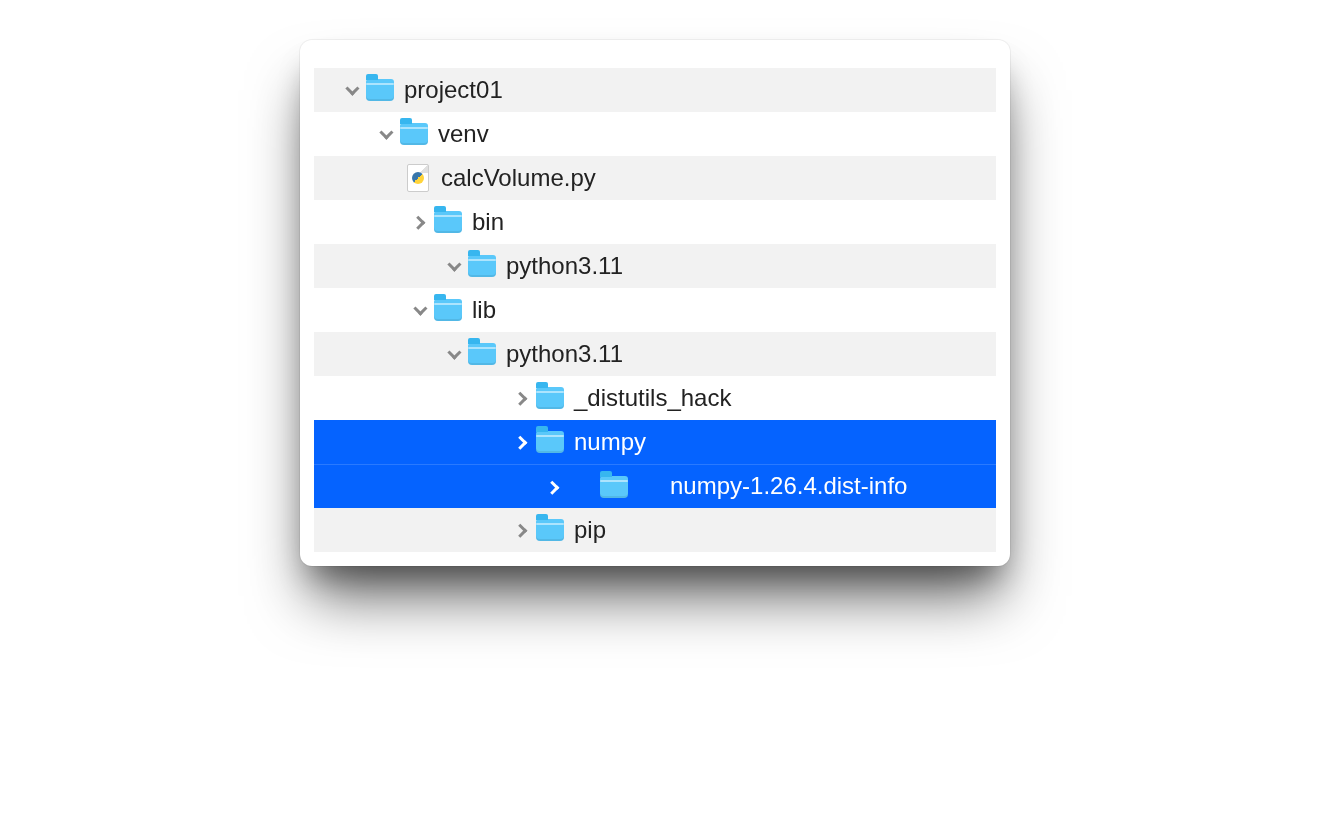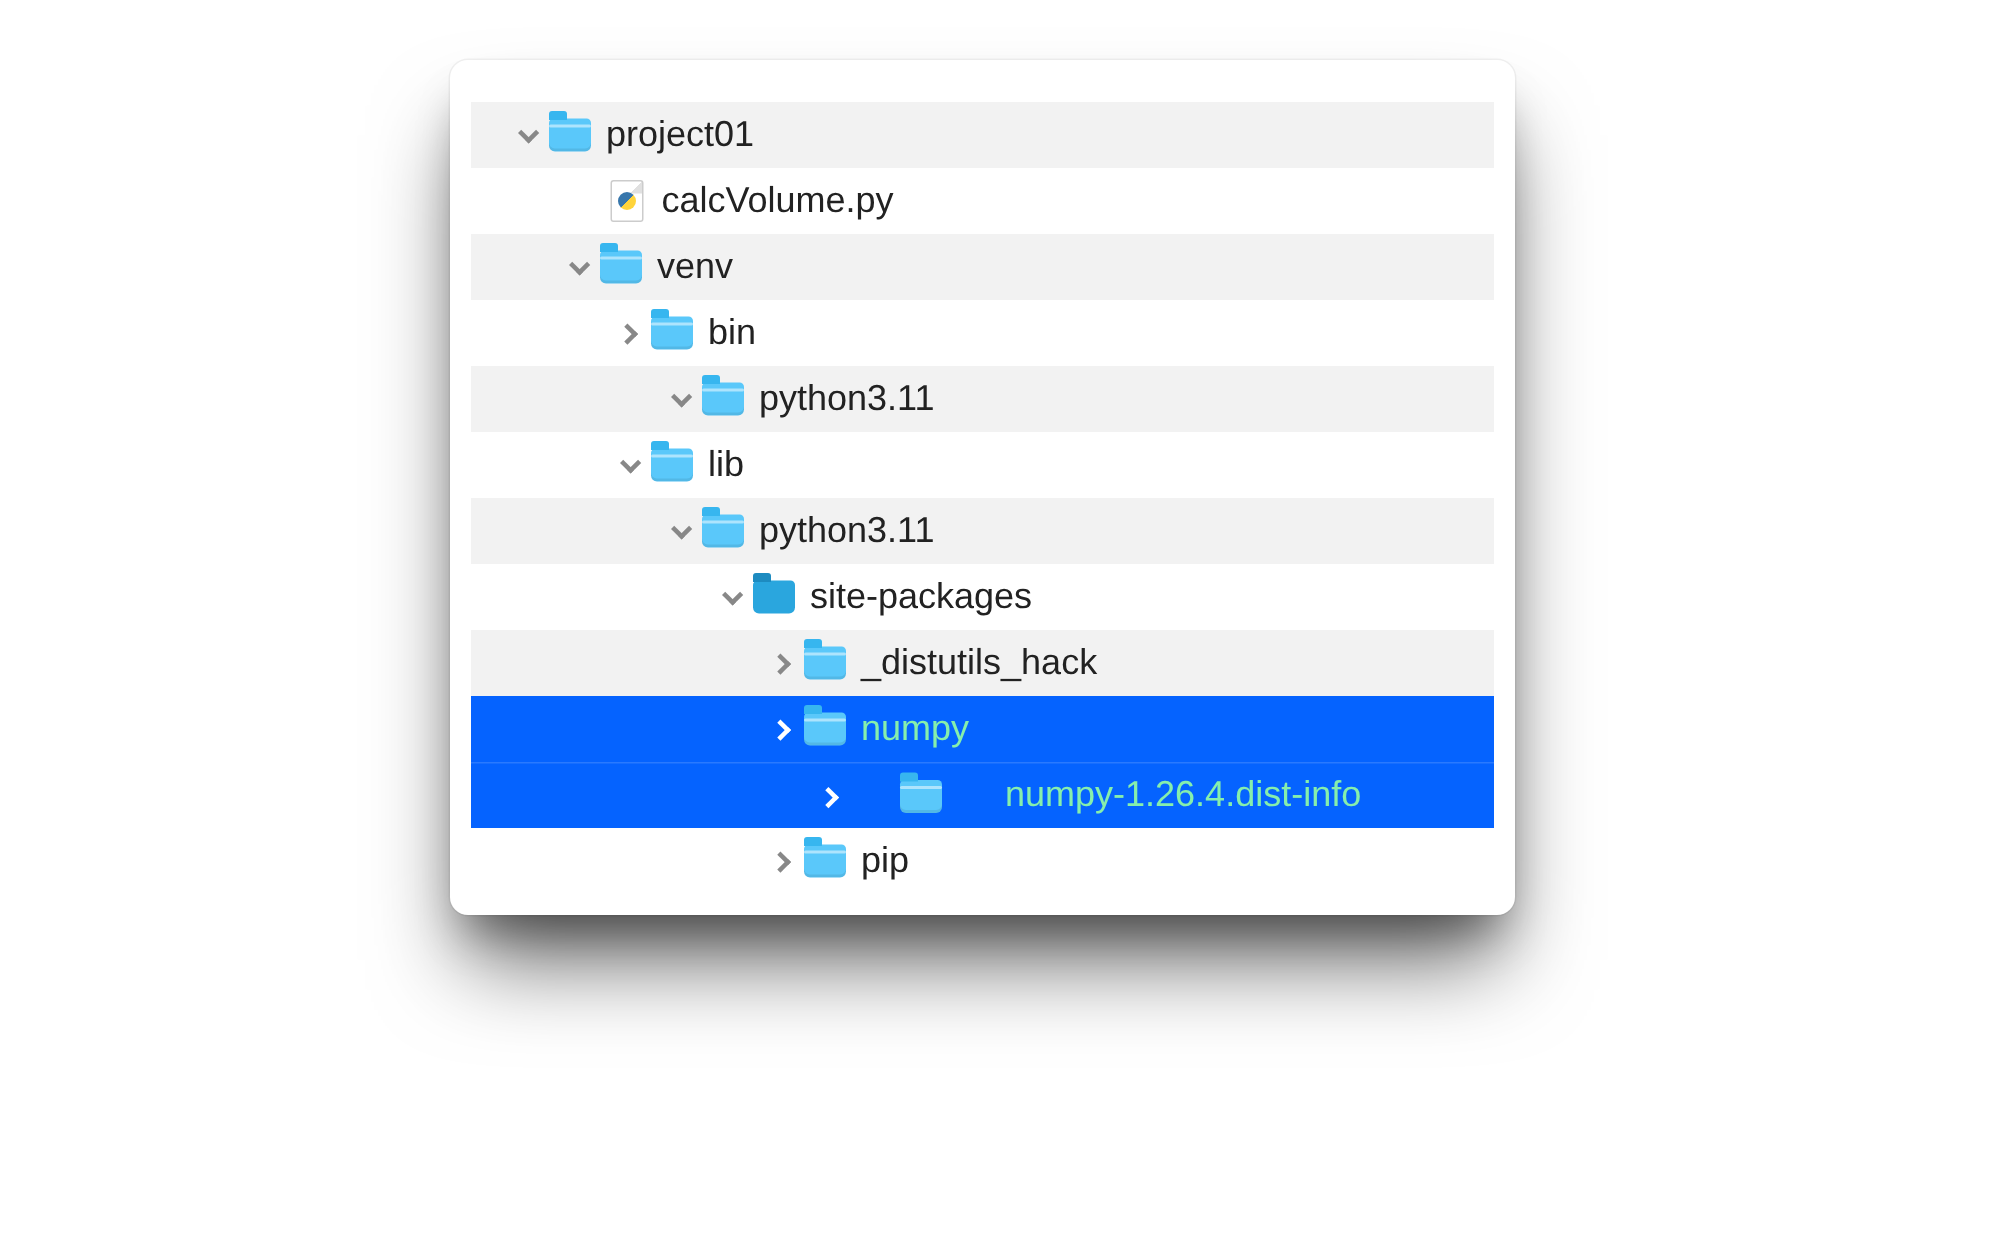--- a/index.html
+++ b/index.html
@@ -30,21 +30,21 @@
     height: 44px;
     padding-right: 8px;
     cursor: default;
     user-select: none;
   }
   .row.sel {
     background: #0563ff;
     color: #fff;
     border-radius: 0;
   }
-  .row.sel .label { color: #86efac; }
+  .row.sel .label { color: #ffffff; }
   .row.sel .chev { border-color: #fff; }
   .row.sel .folder,
   .row.sel .folder::before,
   .row.sel .folder-dark,
   .row.sel .folder-dark::before { }
   .indent { display:inline-block; }
   .chev {
     width: 10px; height: 10px;
     border-style: solid;
     border-color: #888;
@@ -133,31 +133,31 @@
 <div class="panel">
   <div class="tree" id="tree">
       <div class="row">
         <span class="indent" style="width: 30px;"></span>
         <span class="chev down"></span>
         <span class="folder"></span>
         <span class="label">project01</span>
       </div>
       <div class="row">
         <span class="indent" style="width: 64px;"></span>
+        <span class="chev down"></span>
+        <span class="folder"></span>
+        <span class="label">venv</span>
+      </div>
+      <div class="row">
+        <span class="indent" style="width: 64px;"></span>
         <span class="chev spacer"></span>
         <span class="file py"></span>
         <span class="label">calcVolume.py</span>
       </div>
       <div class="row">
-        <span class="indent" style="width: 64px;"></span>
-        <span class="chev down"></span>
-        <span class="folder"></span>
-        <span class="label">venv</span>
-      </div>
-      <div class="row">
         <span class="indent" style="width: 98px;"></span>
         <span class="chev right"></span>
         <span class="folder"></span>
         <span class="label">bin</span>
       </div>
       <div class="row">
         <span class="indent" style="width: 132px;"></span>
         <span class="chev down"></span>
         <span class="folder"></span>
         <span class="label">python3.11</span>
@@ -166,26 +166,20 @@
         <span class="indent" style="width: 98px;"></span>
         <span class="chev down"></span>
         <span class="folder"></span>
         <span class="label">lib</span>
       </div>
       <div class="row">
         <span class="indent" style="width: 132px;"></span>
         <span class="chev down"></span>
         <span class="folder"></span>
         <span class="label">python3.11</span>
-      </div>
-      <div class="row">
-        <span class="indent" style="width: 166px;"></span>
-        <span class="chev down"></span>
-        <span class="folder-dark"></span>
-        <span class="label">site-packages</span>
       </div>
       <div class="row">
         <span class="indent" style="width: 200px;"></span>
         <span class="chev right"></span>
         <span class="folder"></span>
         <span class="label">_distutils_hack</span>
       </div>
       <div class="row sel">
         <span class="indent" style="width: 200px;"></span>
         <span class="chev right"></span>

